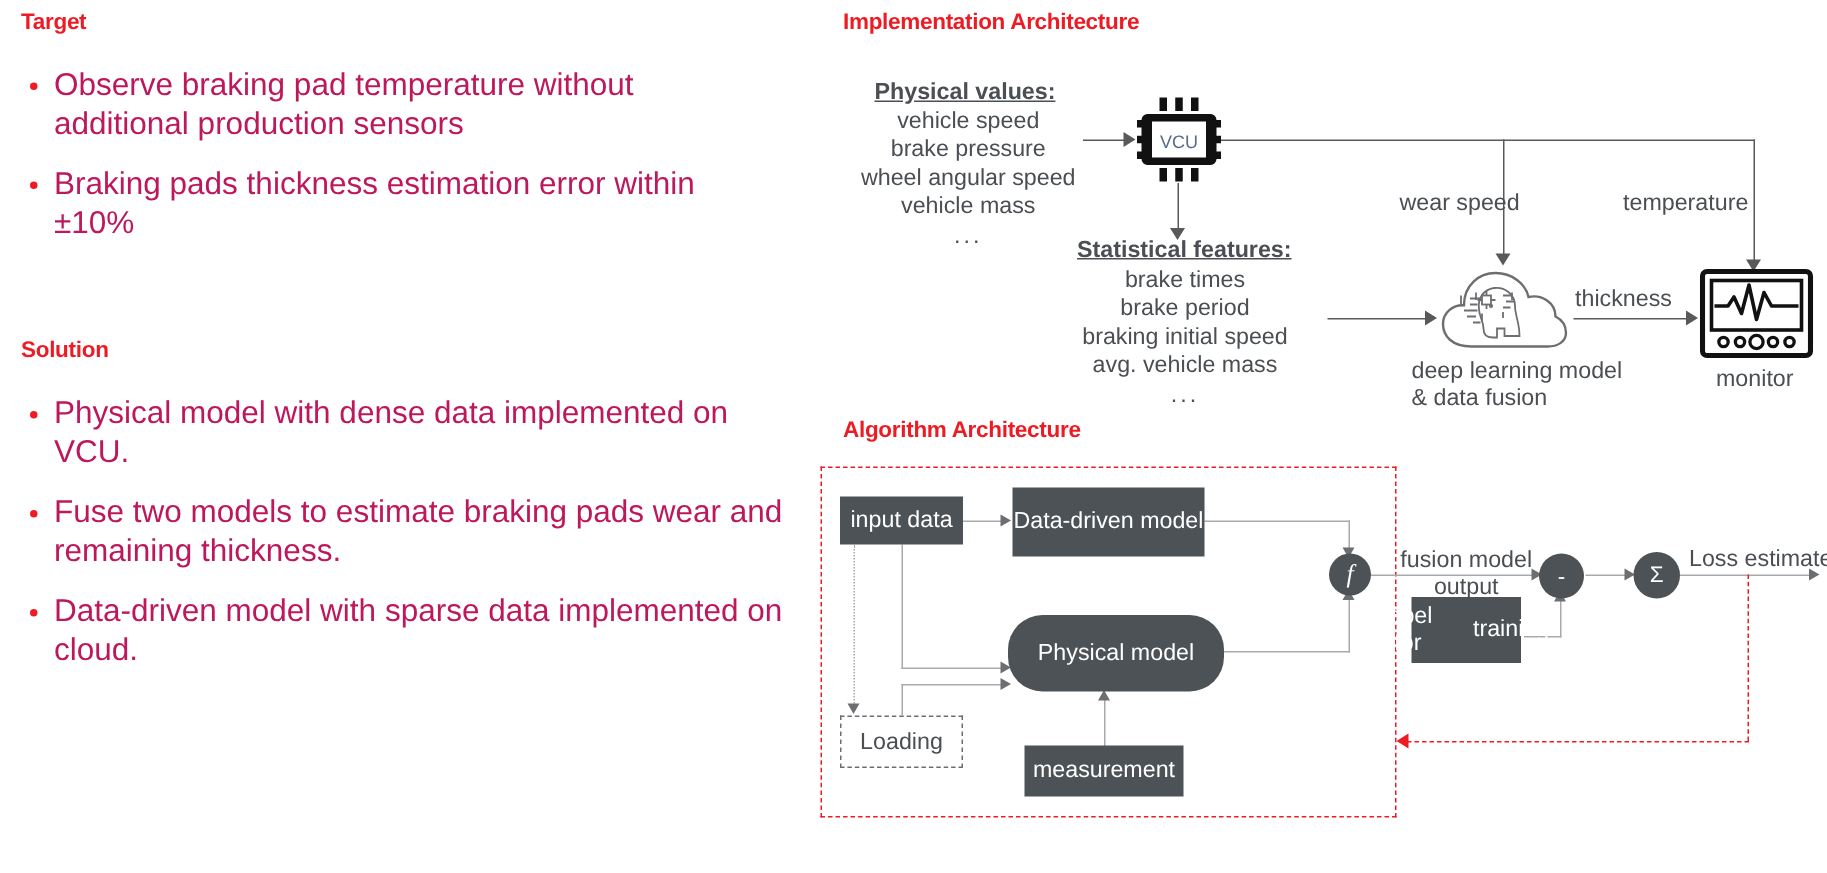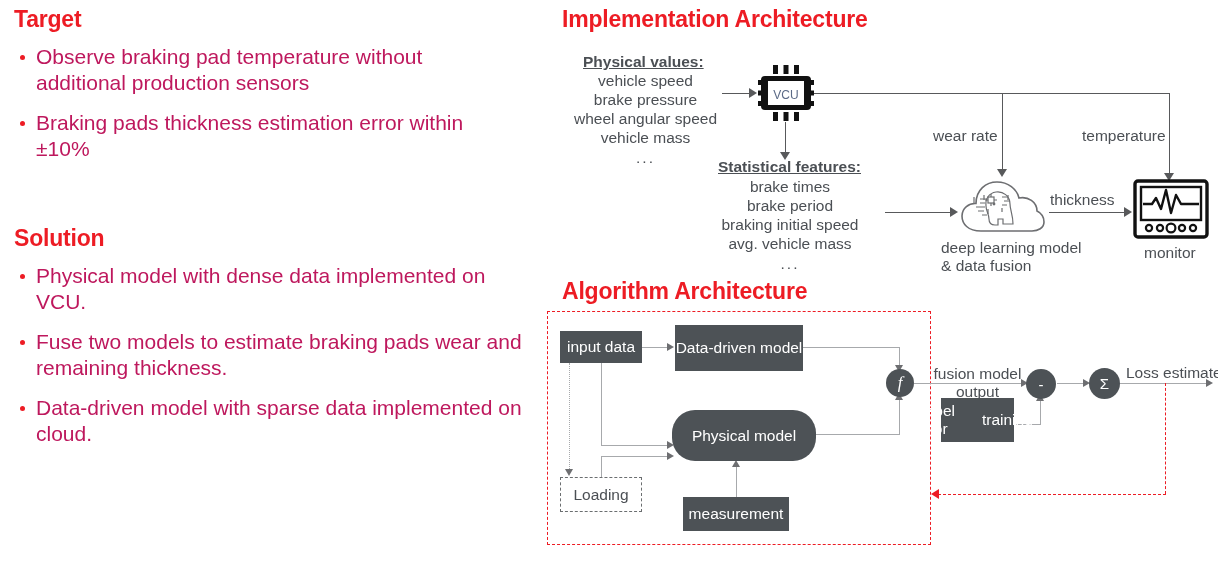--- a/index.html
+++ b/index.html
@@ -9,21 +9,21 @@
     font-family:"Liberation Sans", sans-serif;
     overflow:hidden;
   }
   #root{ position:relative; width:1218px; height:582px; }
 
   
   .section-head{
     position:absolute;
     color:#ED1C24;
     font-weight:bold;
-    font-size:23px;
+    font-size:15px;
     letter-spacing:-0.2px;
     white-space:nowrap;
   }
   .bullet-list{ position:absolute; }
   .bullet{
     position:relative;
     padding-left:22px;
     color:#be185d;
     font-size:21px;
     line-height:26px;
@@ -195,21 +195,21 @@
 
   <div class="hline" style="left:885px; top:212px; width:66px;"></div>
   <div class="arrow-r" style="left:950px; top:207px;"></div>
 
   <div class="hline" style="left:814px; top:93px; width:356px;"></div>
   <div class="vline" style="left:1002px; top:93px; height:78px;"></div>
   <div class="arrow-d" style="left:997px; top:169px;"></div>
   <div class="vline" style="left:1169px; top:93px; height:82px;"></div>
   <div class="arrow-d" style="left:1164px; top:173px;"></div>
 
-  <div class="lbl" style="left:933px; top:126px;">wear rate</div>
+  <div class="lbl" style="left:933px; top:126px;">wear speed</div>
   <div class="lbl" style="left:1082px; top:126px;">temperature</div>
 
   <div style="position:absolute; left:958px; top:175px; width:94px; height:60px;">
     <svg width="94" height="60" viewBox="0 0 94 60">
       <path d="M23 56 C10 56 4 49 4 41 C4 33 11 28 18 28.5 C18 15 28 7 39 7 C50 7 59 14 61 23
                C70 21 79 27 79 36 C83 38 86 42 86 47 C86 53 80 56 74 56 Z" fill="none" stroke="#6d6e71" stroke-width="1.6"></path>
       <g stroke="#6d6e71" stroke-width="1.2" fill="none">
         <path d="M55 49 C55 40 52 35 52 29 C52 21 45 16 38 17 C31 18 27 24 28 31 C28 36 31 39 31 44
                  C31 48 33 50 37 50 L40 50 L40 44 L45 44 L45 49 Z"></path>
         <circle cx="36" cy="29" r="1.4" fill="#6d6e71" stroke="none"></circle>

